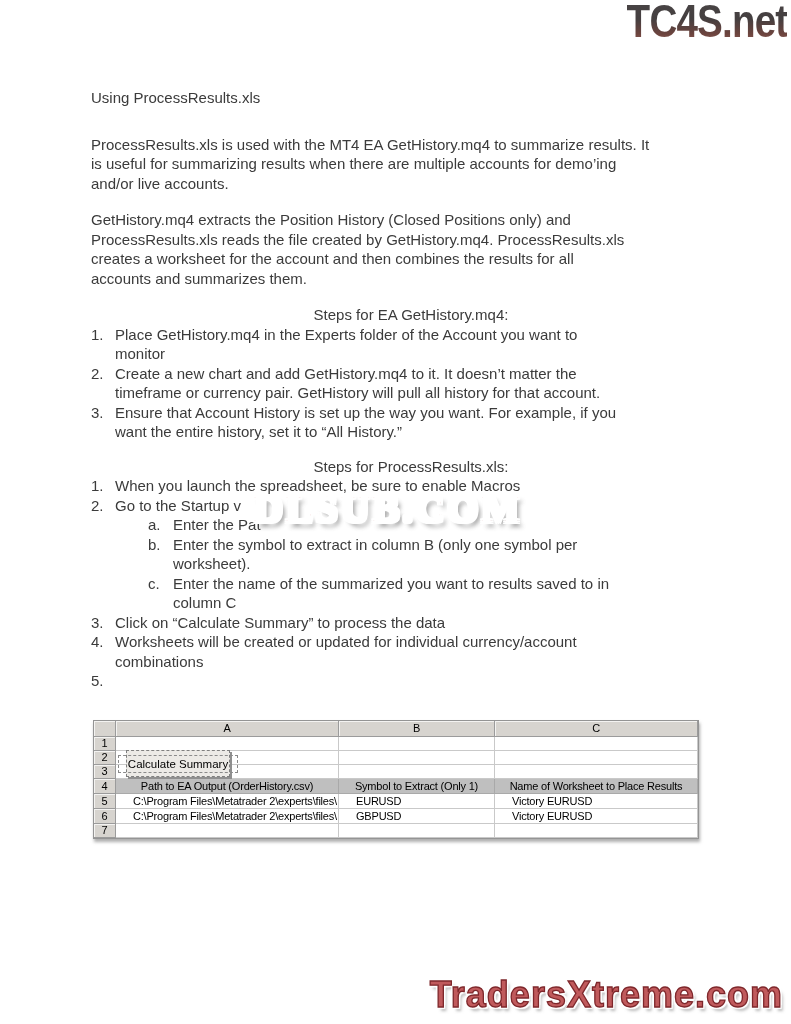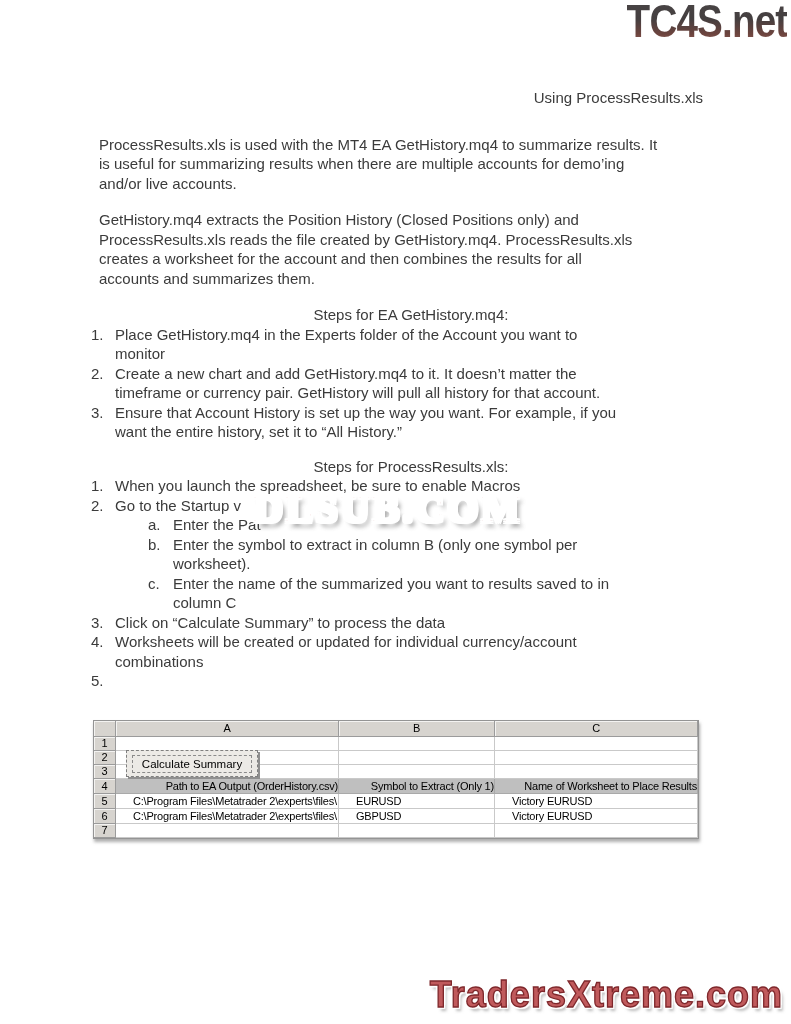--- a/index.html
+++ b/index.html
@@ -21,22 +21,22 @@
       background:linear-gradient(180deg,#4a4546 0%,#443f40 45%,#6c443e 78%,#95615a 100%);
       -webkit-background-clip:text; background-clip:text; color:transparent;
     }
   }
 
   
   .content {
     position:absolute; left:91px; top:88px; width:640px;
     color:#3b3b3b; font-size:15px; line-height:19.5px;
   }
-  .title { text-align:right; width:612px; margin:0 0 27px 0; }
-  .para  { margin:0 0 17px 8px; white-space:pre-line; }
+  .title { text-align:left; width:612px; margin:0 0 27px 0; }
+  .para  { margin:0 0 17px 0; white-space:pre-line; }
   .heading { white-space:pre-line;text-align:center; }
   .heading.gap-top { margin-top:15px; }
   .li { display:flex; }
   .li .m { width:24px; flex:none; }
   .li .t { white-space:pre-line; }
   .li.sub { padding-left:57px; }
   .li.sub .m { width:25px; }
 
   
   .watermark {
@@ -73,25 +73,25 @@
   .rn {
     background:#d7d4cf; text-align:center; height:13px; line-height:13px;
     border-right:1px solid #9b9b9b; border-bottom:1px solid #9b9b9b;
     box-shadow:inset 1px 1px 0 #f4f3f1;
   }
   .cell {
     height:13px; line-height:13px; padding:0 0 0 17px;
     border-right:1px solid #c9c9c9; border-bottom:1px solid #c9c9c9;
     white-space:nowrap; overflow:hidden;
   }
-  .r4 { background:#bfbfbf; text-align:right; padding:0; height:14px; line-height:14px;
+  .r4 { background:#bfbfbf; text-align:center; padding:0; height:14px; line-height:14px;
         border-right:1px solid #a9a9a9; border-bottom:1px solid #a9a9a9; }
   .h14 { height:14px; line-height:14px; }
   .calc-btn {
-    position:absolute; left:32px; top:29px; width:132px; height:27px;
+    position:absolute; left:32px; top:29px; width:104px; height:27px;
     background:#eceae6; border:1px dashed #7f7f7f;
     box-shadow:2px 2px 0 #8f8f8f;
     display:flex; align-items:center; justify-content:center;
     box-sizing:border-box; cursor:default;
   }
   .calc-btn .inner {
     border:1px dashed #8a8a8a; padding:2px 9px; font-size:11.5px; letter-spacing:0;
     white-space:nowrap;
   }
 

